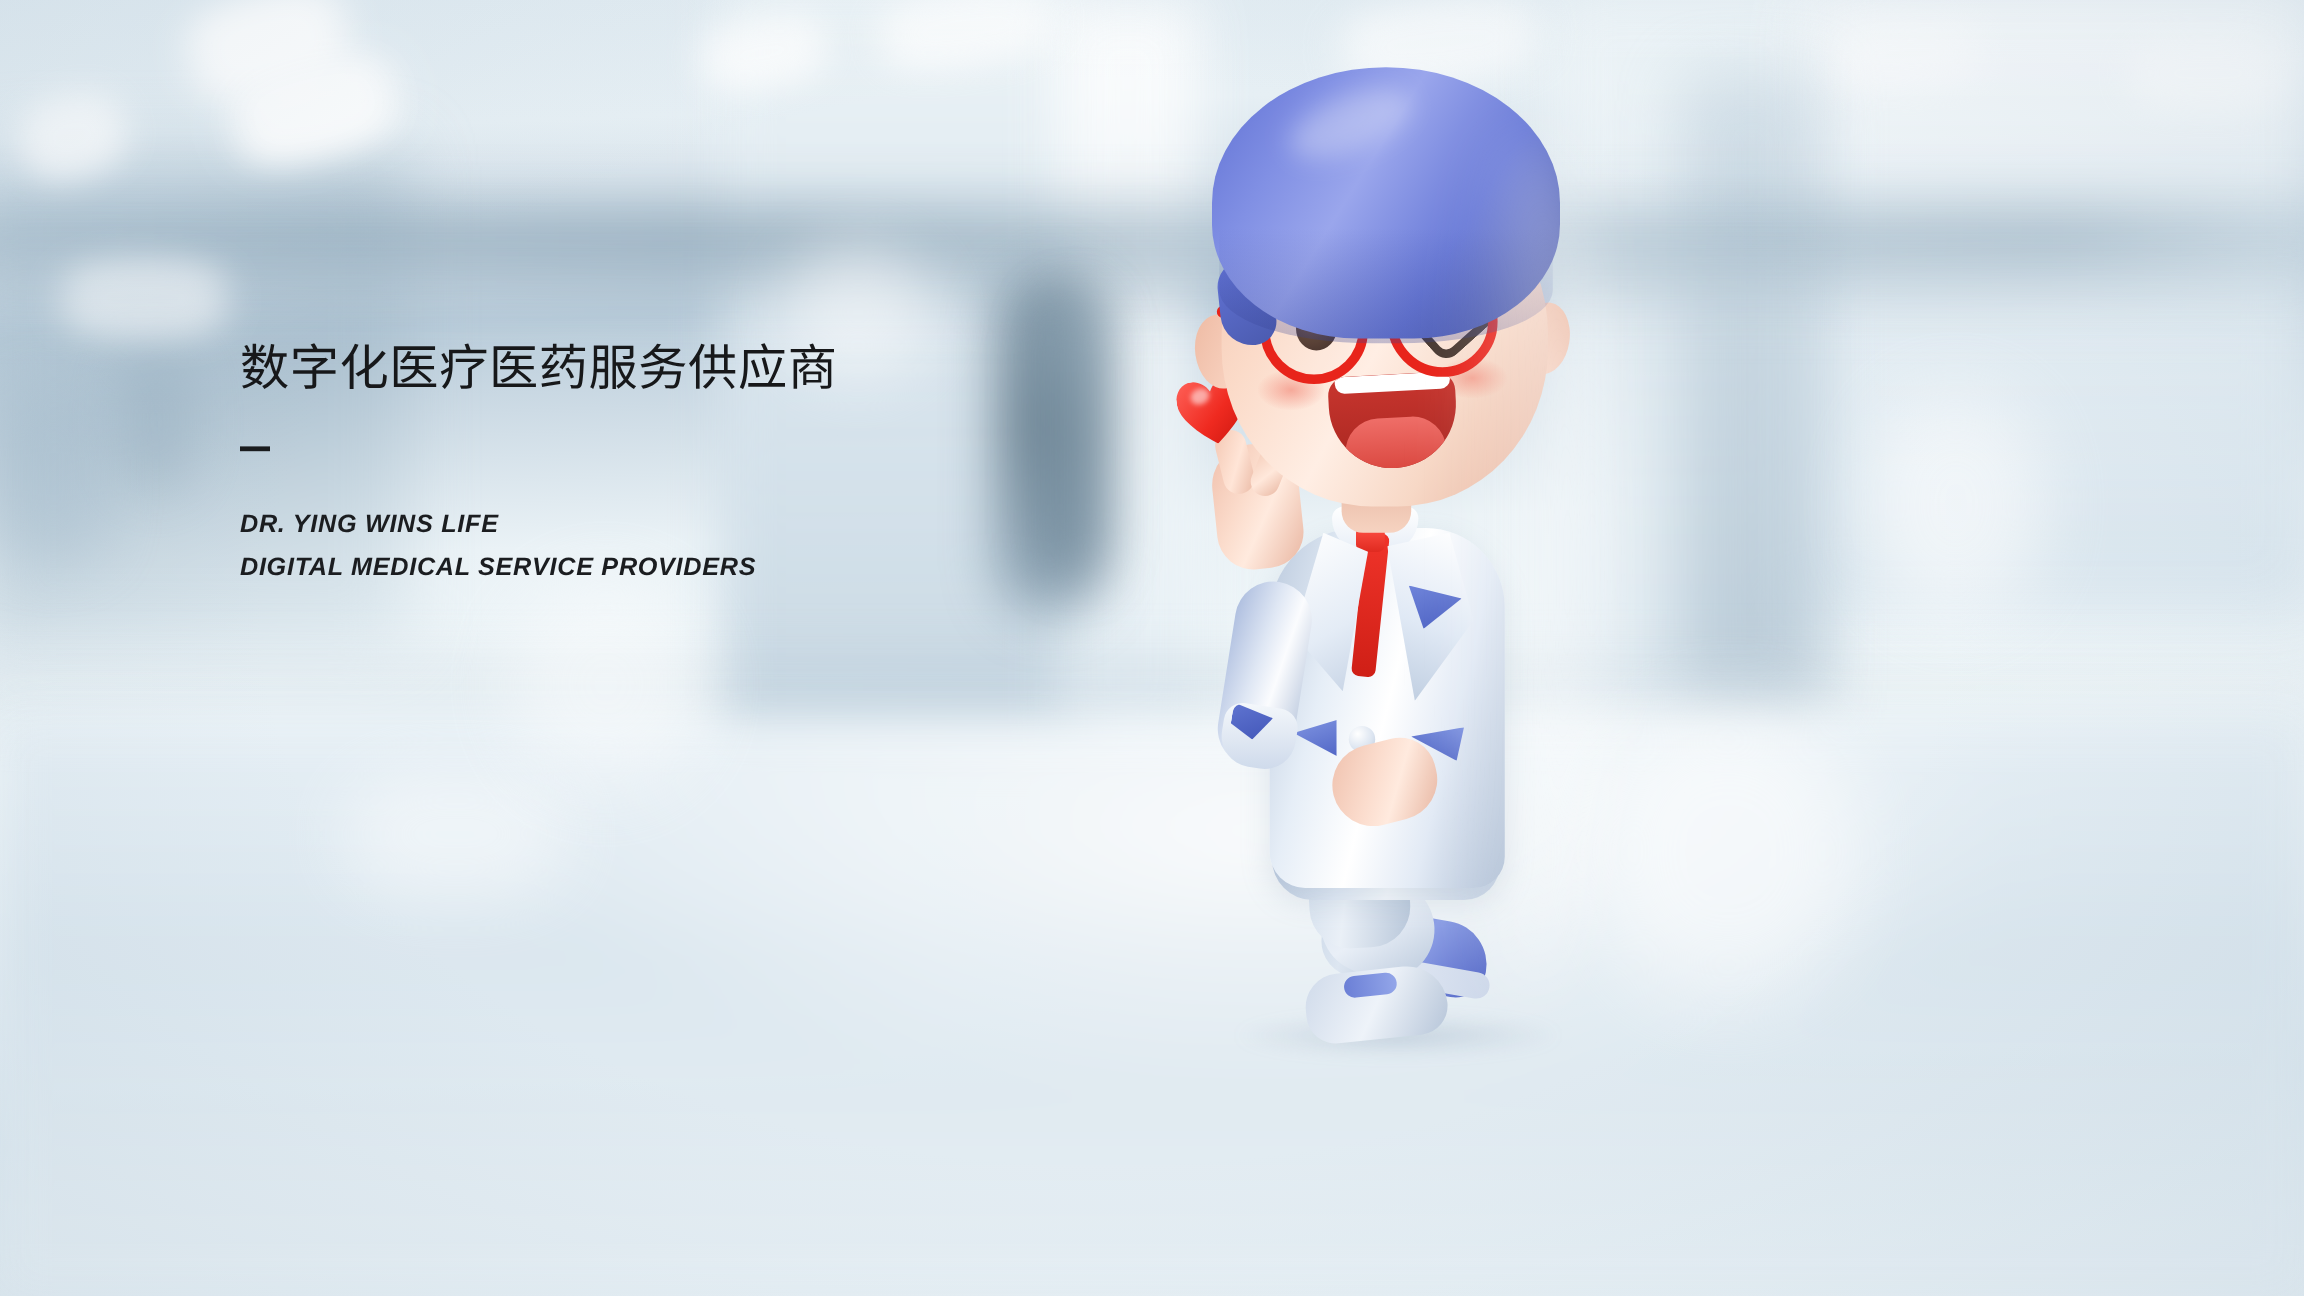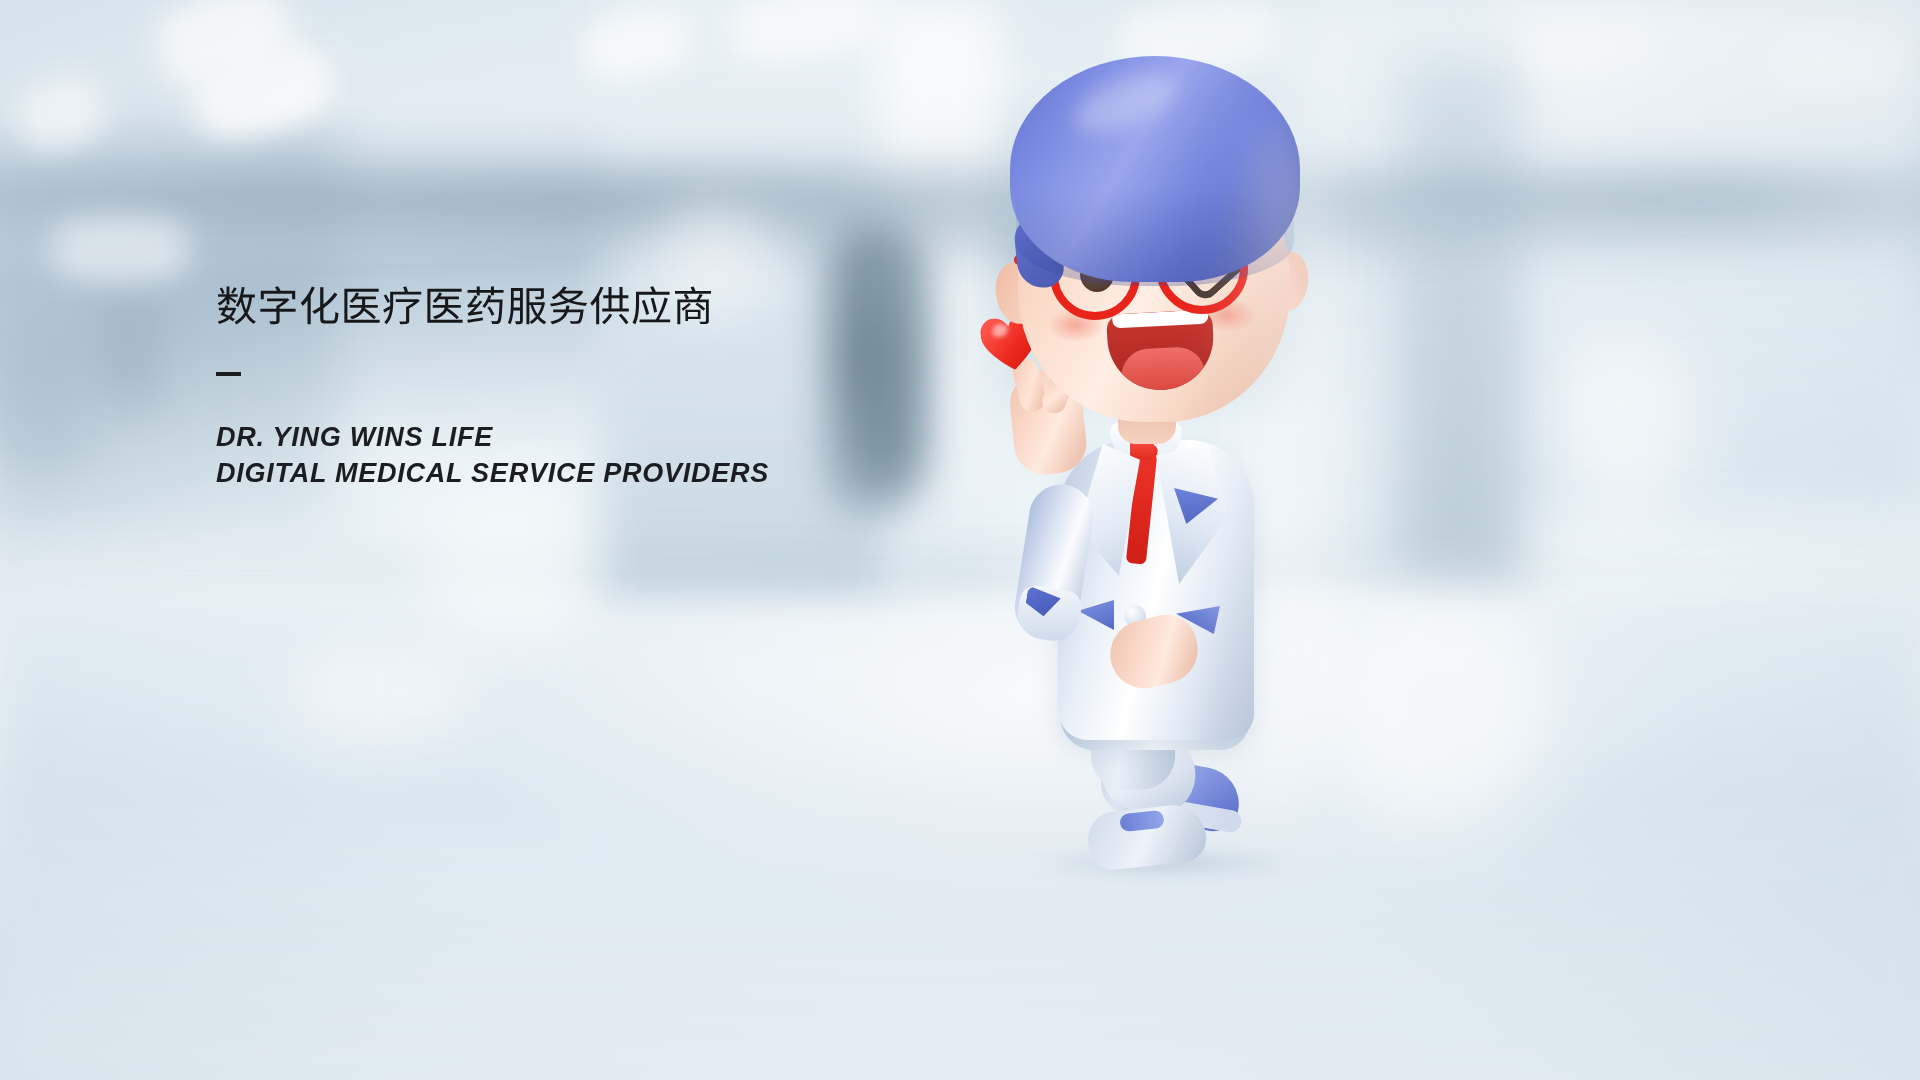--- a/index.html
+++ b/index.html
@@ -50,35 +50,35 @@
   .k9{left:1555px;top:300px;width:150px;height:240px;opacity:.55;filter:blur(28px);}
   .k10{left:20px;top:214px;width:200px;height:70px;opacity:.55;}
   .k11{left:250px;top:640px;width:260px;height:110px;opacity:.45;filter:blur(26px);}
   .k12{left:1330px;top:560px;width:220px;height:300px;opacity:.5;filter:blur(30px);}
   .k13{left:640px;top:200px;width:150px;height:120px;opacity:.5;filter:blur(24px);}
   .k14{left:420px;top:470px;width:170px;height:200px;opacity:.42;filter:blur(28px);}
   .vignette{position:absolute;inset:0;background:
       radial-gradient(ellipse 1400px 900px at 48% 48%,rgba(255,255,255,0) 50%,rgba(168,190,206,.28) 100%);}
 
   
-  .copy{position:absolute;left:216px;top:287px;}
+  .copy{position:absolute;left:200px;top:287px;}
   .kicker{
     font-size:41px;line-height:1;color:#17181a;font-weight:400;
     letter-spacing:.012em;white-space:nowrap;
     font-family:"DejaVu Sans","Liberation Sans",sans-serif;
   }
   .headline{
     margin-top:28px;font-size:70px;line-height:1;font-weight:700;
     color:#ee1c14;letter-spacing:.085em;white-space:nowrap;
     font-family:"DejaVu Sans","Liberation Sans",sans-serif;
   }
   .rule{margin-top:44px;width:25px;height:4px;background:#1a1c1e;}
   .sub{margin-top:43px;}
   .sub .line{
-    font-size:27px;line-height:36px;color:#1b1d20;
+    font-size:21px;line-height:36px;color:#1b1d20;
     font-style:italic;font-weight:700;letter-spacing:.028em;white-space:nowrap;
     font-family:"Liberation Sans","DejaVu Sans",sans-serif;
   }
 
   
   .mascot{position:absolute;left:960px;top:40px;width:420px;height:820px;}
   .mascot *{position:absolute;}
   .sh{box-shadow:0 10px 26px rgba(120,145,170,.20);}
 
   

